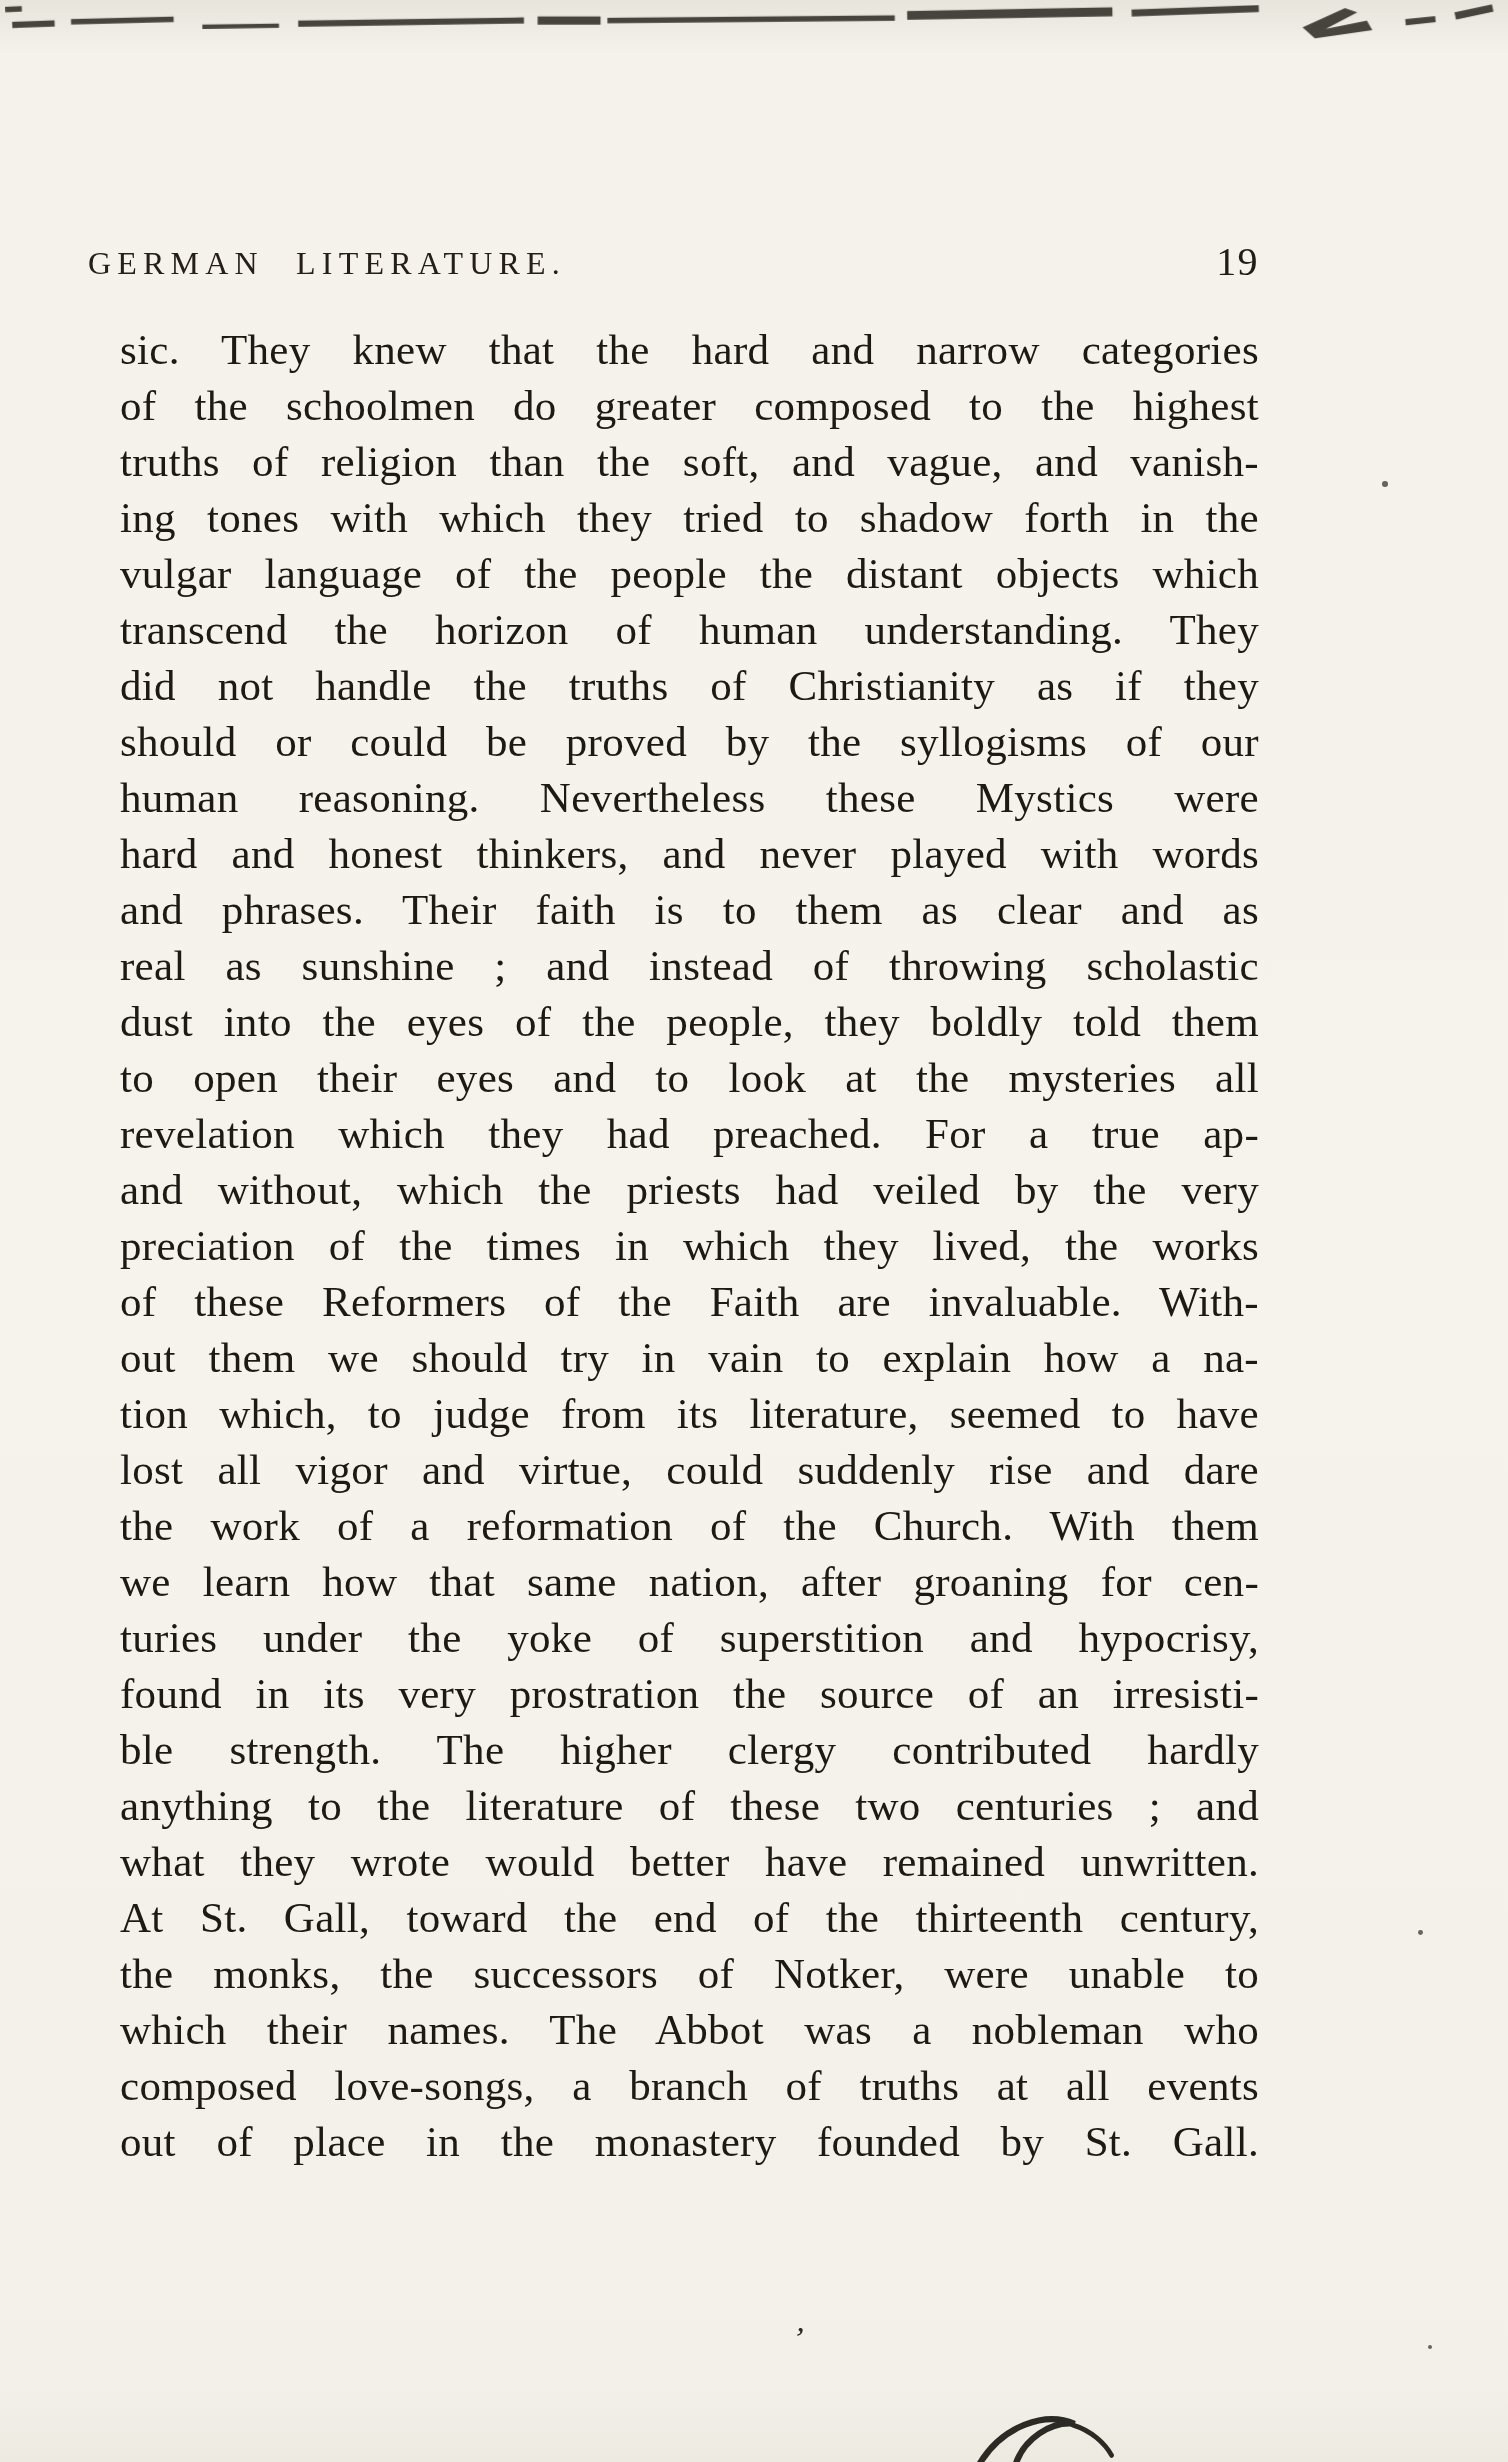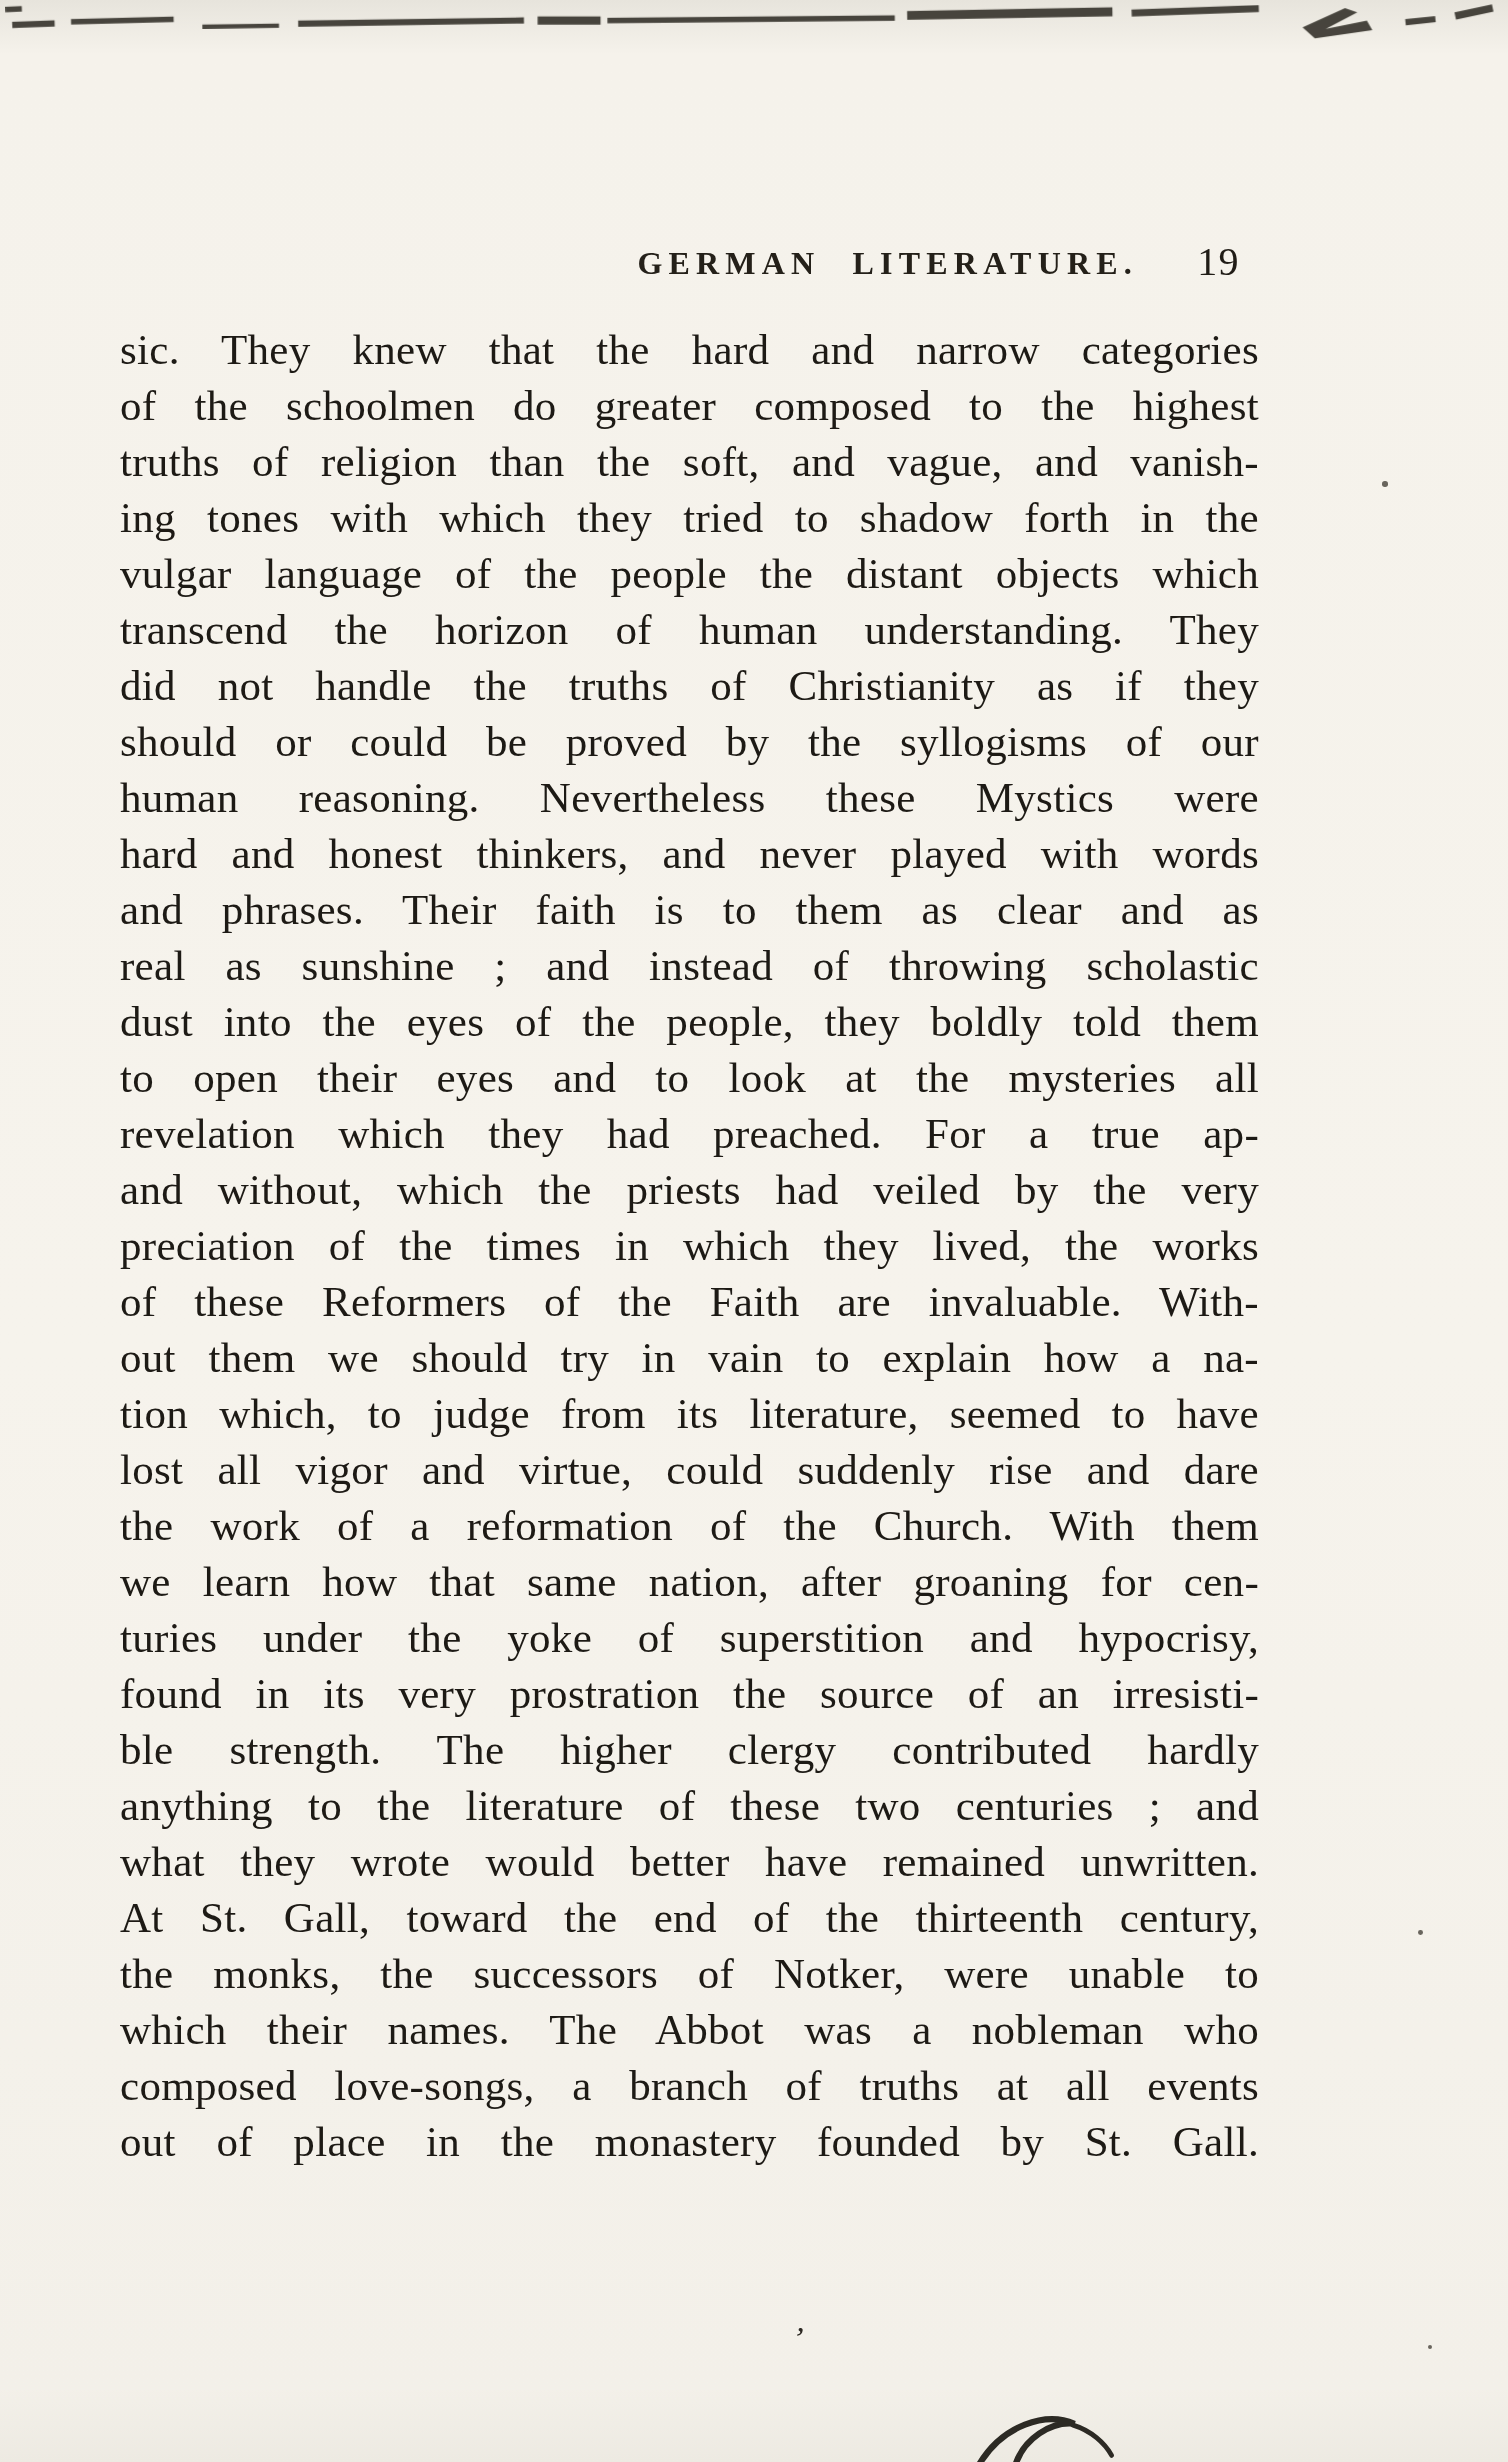--- a/index.html
+++ b/index.html
@@ -26,30 +26,29 @@
   .header {
     position: absolute;
     top: 245px;
     left: 88px;
     width: 1171px;
     height: 55px;
   }
   .running-title {
     position: absolute;
     left: 0; right: 121px;
-    text-align: right;
+    text-align: left;
     font-size: 32px;
     letter-spacing: 6.2px;
     word-spacing: 18px;
     color: #242019;
-    font-weight: bold;
   }
   .page-number {
     position: absolute;
-    right: 19px;
+    right: 0;
     top: -6.9px;
     font-size: 40px;
     letter-spacing: 1.4px;
     color: #201c16;
     text-align: right;
   }
 
   .body-text {
     position: absolute;
     top: 322px;

